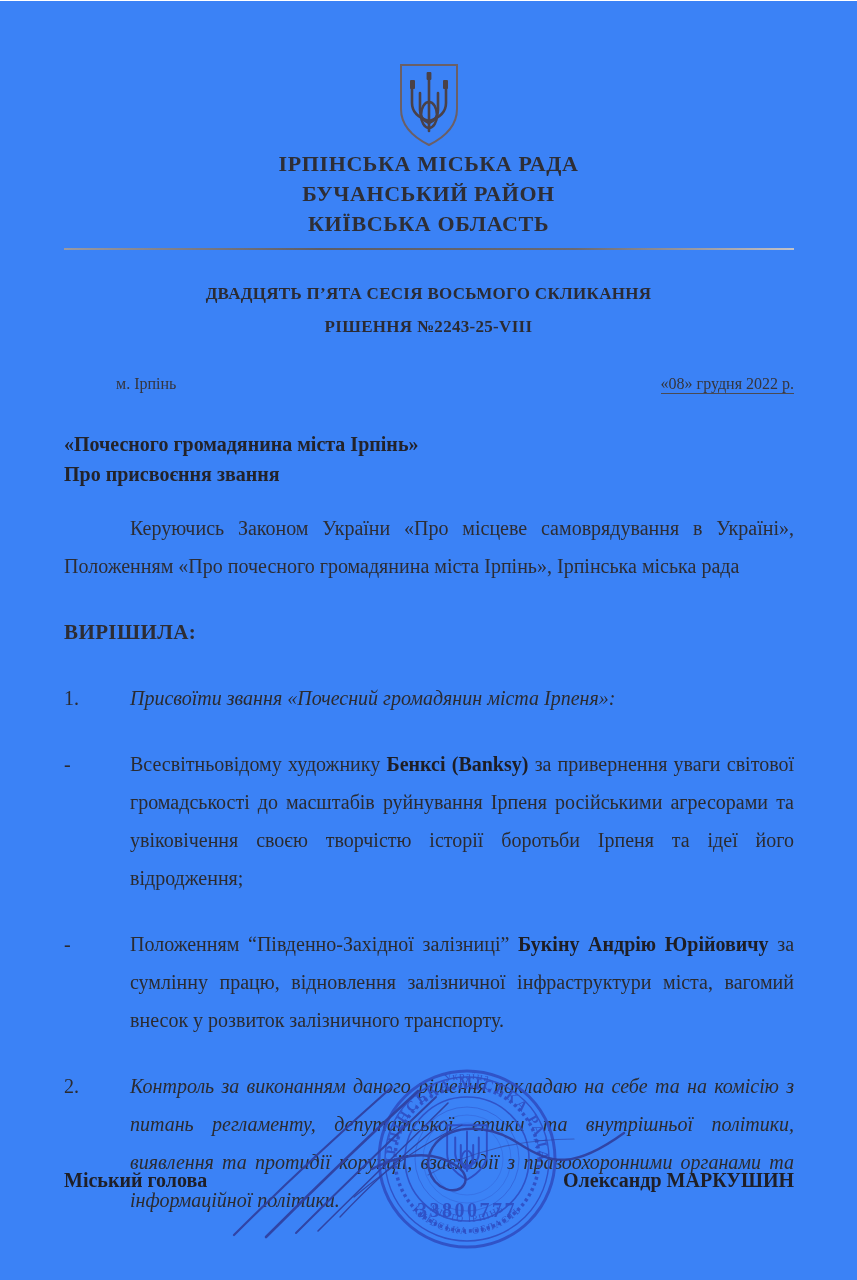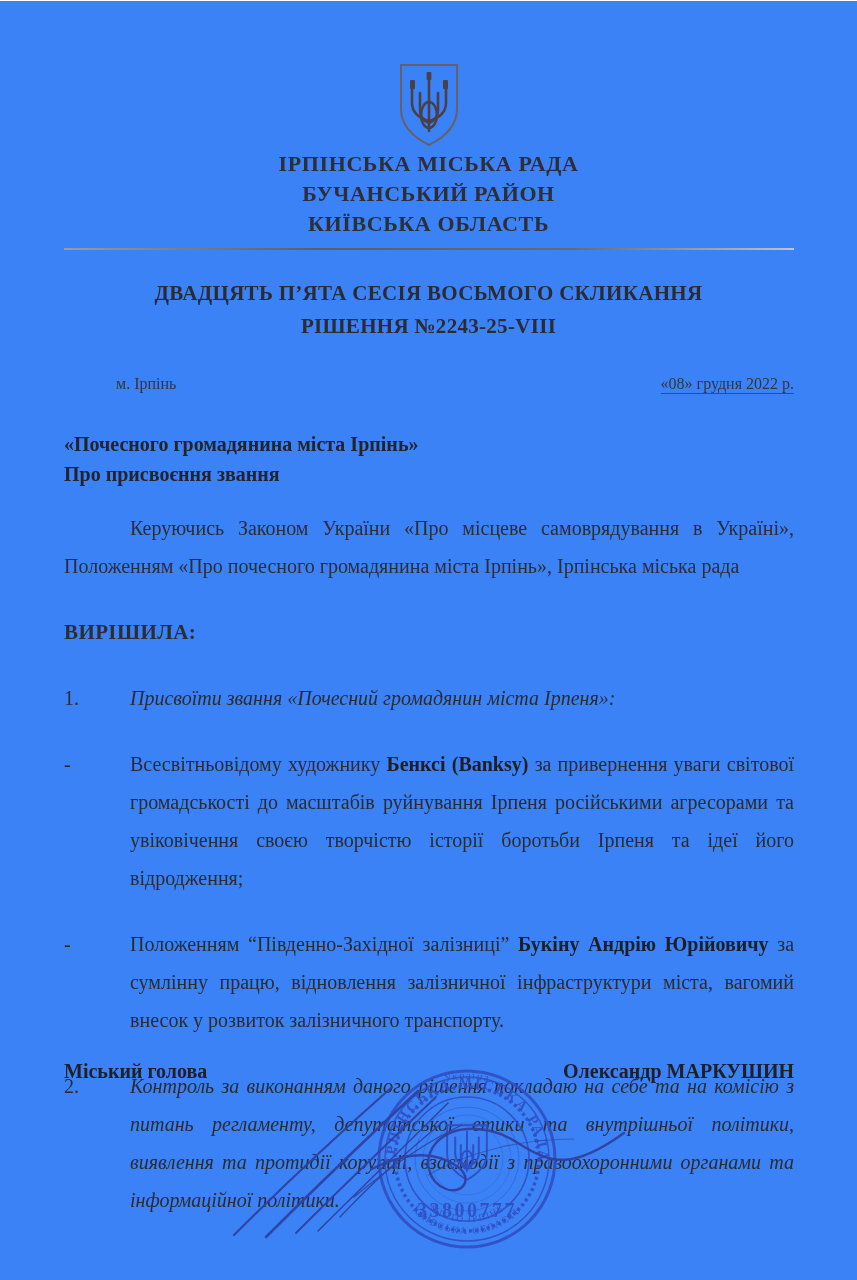--- a/index.html
+++ b/index.html
@@ -61,21 +61,21 @@
   }
 
   
   .session {
     position: absolute;
     top: 276px;
     left: 0;
     width: 100%;
     text-align: center;
     font-weight: bold;
-    font-size: 21px;
+    font-size: 17px;
     line-height: 33px;
     letter-spacing: 0.3px;
     color: #2b2b33;
   }
 
   
   .meta-row {
     position: absolute;
     top: 374px;
     left: 64px;
@@ -133,21 +133,21 @@
 
   .dash-item { display: flex; }
   .dash-item .dash { width: 66px; flex: 0 0 66px; }
   .dash-item .txt { flex: 1 1 auto; text-align: justify; text-justify: inter-word; }
 
   b, .bold { font-weight: bold; color: #1e1e25; }
 
   
   .sign-row {
     position: absolute;
-    top: 1059px;
+    top: 1168px;
     left: 64px;
     width: 730px;
     display: flex;
     justify-content: space-between;
     font-weight: bold;
     font-size: 20px;
     color: #1f1f27;
   }
 
   

